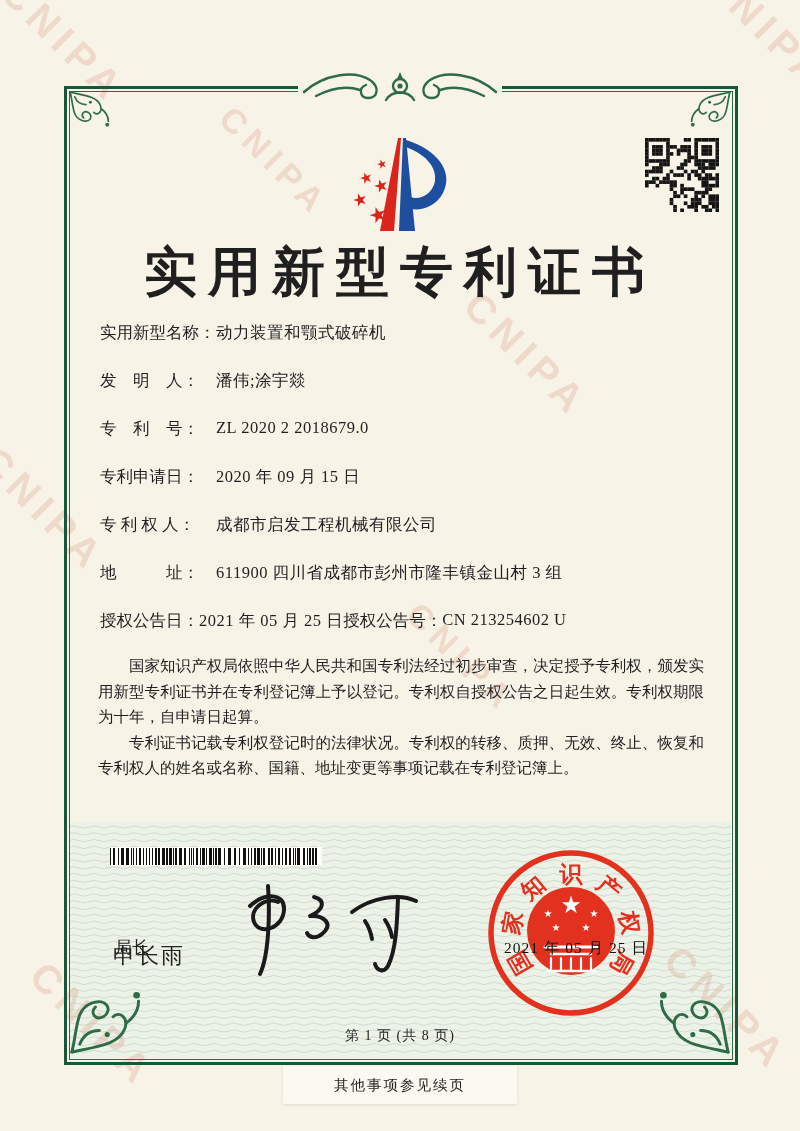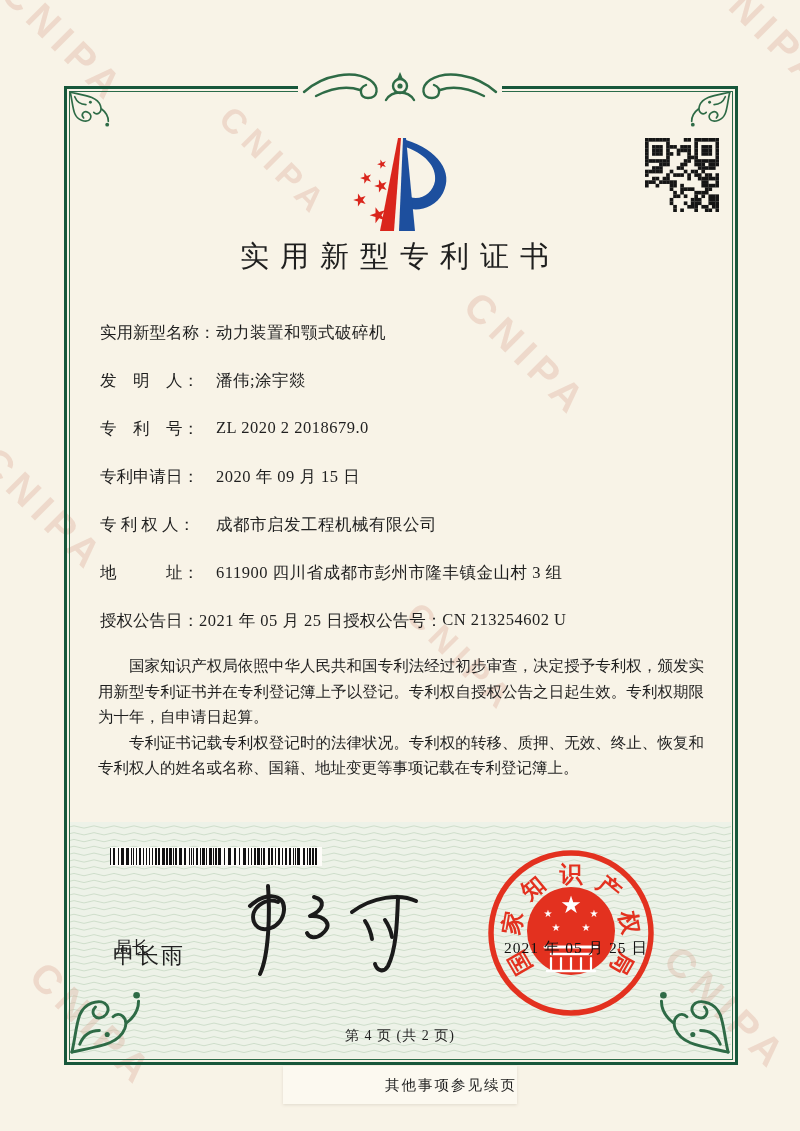--- a/index.html
+++ b/index.html
@@ -20,21 +20,21 @@
   .wm{position:absolute;font-family:"Liberation Sans","DejaVu Sans",sans-serif;
     font-weight:bold;letter-spacing:7px;color:rgba(214,160,140,0.30);
     transform:rotate(45deg);z-index:2;white-space:nowrap;}
   
   .ornament{position:absolute;z-index:4;}
   
   .certno{position:absolute;left:100px;top:134px;font-size:17px;letter-spacing:3px;z-index:5;}
   .qr{position:absolute;left:645px;top:138px;z-index:5;}
   .logo{position:absolute;left:336px;top:134px;z-index:5;}
   .cert-title{position:absolute;left:0;top:237px;width:800px;text-align:center;
-    font-size:29px;font-weight:normal;letter-spacing:11px;z-index:5;}
+    font-size:53px;font-weight:bold;letter-spacing:11px;z-index:5;}
   .fields{position:absolute;left:100px;top:322px;width:610px;z-index:5;}
   .frow{display:flex;align-items:flex-start;height:48px;font-size:16.5px;}
   .flabel{flex:0 0 116px;}
   .fvalue{letter-spacing:0.5px;}
   .grant-label2{}
   .body-text{position:absolute;left:98px;top:653px;width:606px;font-size:15.5px;
     line-height:25.5px;text-align:justify;z-index:5;}
   .body-text p{margin:0;text-indent:2em;}
   .barcode{position:absolute;left:110px;top:847px;z-index:5;}
   .sig-title{position:absolute;left:115px;top:897px;z-index:5;
@@ -42,21 +42,21 @@
   .sig-name{position:absolute;left:113px;top:941px;z-index:5;
     font-family:"Liberation Sans","DejaVu Sans",sans-serif;font-size:22px;letter-spacing:2px;color:#222;}
   .sig-hand{position:absolute;left:218px;top:872px;z-index:5;}
   .seal{position:absolute;left:482px;top:842px;z-index:6;}
   .seal-date{position:absolute;left:504px;top:938px;width:150px;font-size:15.5px;
     letter-spacing:1px;color:#101010;z-index:7;white-space:nowrap;}
   .page-num{position:absolute;left:0;top:1027px;width:800px;text-align:center;
     font-size:14px;letter-spacing:1px;z-index:5;}
   .note-box{position:absolute;left:283px;top:1066px;width:234px;height:38px;
     background:#fcf9f0;box-shadow:0 1px 3px rgba(120,110,90,0.18);z-index:5;}
-  .note-text{display:block;width:100%;height:100%;line-height:38px;text-align:right;
+  .note-text{display:block;width:100%;height:100%;line-height:38px;text-align:center;
     font-size:14.5px;letter-spacing:2px;}
 </style>
 </head>
 <body>
 
 <div id="page">
 
   <div class="waveband">
     <svg id="waves-svg" width="662" height="236">
         <path d="M0 5.0 q5 -2.3 10 0 q5 2.3 10 0 q5 -2.3 10 0 q5 2.3 10 0 q5 -2.3 10 0 q5 2.3 10 0 q5 -2.3 10 0 q5 2.3 10 0 q5 -2.3 10 0 q5 2.3 10 0 q5 -2.3 10 0 q5 2.3 10 0 q5 -2.3 10 0 q5 2.3 10 0 q5 -2.3 10 0 q5 2.3 10 0 q5 -2.3 10 0 q5 2.3 10 0 q5 -2.3 10 0 q5 2.3 10 0 q5 -2.3 10 0 q5 2.3 10 0 q5 -2.3 10 0 q5 2.3 10 0 q5 -2.3 10 0 q5 2.3 10 0 q5 -2.3 10 0 q5 2.3 10 0 q5 -2.3 10 0 q5 2.3 10 0 q5 -2.3 10 0 q5 2.3 10 0 q5 -2.3 10 0 q5 2.3 10 0 q5 -2.3 10 0 q5 2.3 10 0 q5 -2.3 10 0 q5 2.3 10 0 q5 -2.3 10 0 q5 2.3 10 0 q5 -2.3 10 0 q5 2.3 10 0 q5 -2.3 10 0 q5 2.3 10 0 q5 -2.3 10 0 q5 2.3 10 0 q5 -2.3 10 0 q5 2.3 10 0 q5 -2.3 10 0 q5 2.3 10 0 q5 -2.3 10 0 q5 2.3 10 0 q5 -2.3 10 0 q5 2.3 10 0 q5 -2.3 10 0 q5 2.3 10 0 q5 -2.3 10 0 q5 2.3 10 0 q5 -2.3 10 0 q5 2.3 10 0 q5 -2.3 10 0 q5 2.3 10 0 q5 -2.3 10 0 q5 2.3 10 0 q5 -2.3 10 0 q5 2.3 10 0 q5 -2.3 10 0 q5 2.3 10 0M0 11.8 q5 -2.3 10 0 q5 2.3 10 0 q5 -2.3 10 0 q5 2.3 10 0 q5 -2.3 10 0 q5 2.3 10 0 q5 -2.3 10 0 q5 2.3 10 0 q5 -2.3 10 0 q5 2.3 10 0 q5 -2.3 10 0 q5 2.3 10 0 q5 -2.3 10 0 q5 2.3 10 0 q5 -2.3 10 0 q5 2.3 10 0 q5 -2.3 10 0 q5 2.3 10 0 q5 -2.3 10 0 q5 2.3 10 0 q5 -2.3 10 0 q5 2.3 10 0 q5 -2.3 10 0 q5 2.3 10 0 q5 -2.3 10 0 q5 2.3 10 0 q5 -2.3 10 0 q5 2.3 10 0 q5 -2.3 10 0 q5 2.3 10 0 q5 -2.3 10 0 q5 2.3 10 0 q5 -2.3 10 0 q5 2.3 10 0 q5 -2.3 10 0 q5 2.3 10 0 q5 -2.3 10 0 q5 2.3 10 0 q5 -2.3 10 0 q5 2.3 10 0 q5 -2.3 10 0 q5 2.3 10 0 q5 -2.3 10 0 q5 2.3 10 0 q5 -2.3 10 0 q5 2.3 10 0 q5 -2.3 10 0 q5 2.3 10 0 q5 -2.3 10 0 q5 2.3 10 0 q5 -2.3 10 0 q5 2.3 10 0 q5 -2.3 10 0 q5 2.3 10 0 q5 -2.3 10 0 q5 2.3 10 0 q5 -2.3 10 0 q5 2.3 10 0 q5 -2.3 10 0 q5 2.3 10 0 q5 -2.3 10 0 q5 2.3 10 0 q5 -2.3 10 0 q5 2.3 10 0 q5 -2.3 10 0 q5 2.3 10 0 q5 -2.3 10 0 q5 2.3 10 0M0 18.6 q5 -2.3 10 0 q5 2.3 10 0 q5 -2.3 10 0 q5 2.3 10 0 q5 -2.3 10 0 q5 2.3 10 0 q5 -2.3 10 0 q5 2.3 10 0 q5 -2.3 10 0 q5 2.3 10 0 q5 -2.3 10 0 q5 2.3 10 0 q5 -2.3 10 0 q5 2.3 10 0 q5 -2.3 10 0 q5 2.3 10 0 q5 -2.3 10 0 q5 2.3 10 0 q5 -2.3 10 0 q5 2.3 10 0 q5 -2.3 10 0 q5 2.3 10 0 q5 -2.3 10 0 q5 2.3 10 0 q5 -2.3 10 0 q5 2.3 10 0 q5 -2.3 10 0 q5 2.3 10 0 q5 -2.3 10 0 q5 2.3 10 0 q5 -2.3 10 0 q5 2.3 10 0 q5 -2.3 10 0 q5 2.3 10 0 q5 -2.3 10 0 q5 2.3 10 0 q5 -2.3 10 0 q5 2.3 10 0 q5 -2.3 10 0 q5 2.3 10 0 q5 -2.3 10 0 q5 2.3 10 0 q5 -2.3 10 0 q5 2.3 10 0 q5 -2.3 10 0 q5 2.3 10 0 q5 -2.3 10 0 q5 2.3 10 0 q5 -2.3 10 0 q5 2.3 10 0 q5 -2.3 10 0 q5 2.3 10 0 q5 -2.3 10 0 q5 2.3 10 0 q5 -2.3 10 0 q5 2.3 10 0 q5 -2.3 10 0 q5 2.3 10 0 q5 -2.3 10 0 q5 2.3 10 0 q5 -2.3 10 0 q5 2.3 10 0 q5 -2.3 10 0 q5 2.3 10 0 q5 -2.3 10 0 q5 2.3 10 0 q5 -2.3 10 0 q5 2.3 10 0M0 25.4 q5 -2.3 10 0 q5 2.3 10 0 q5 -2.3 10 0 q5 2.3 10 0 q5 -2.3 10 0 q5 2.3 10 0 q5 -2.3 10 0 q5 2.3 10 0 q5 -2.3 10 0 q5 2.3 10 0 q5 -2.3 10 0 q5 2.3 10 0 q5 -2.3 10 0 q5 2.3 10 0 q5 -2.3 10 0 q5 2.3 10 0 q5 -2.3 10 0 q5 2.3 10 0 q5 -2.3 10 0 q5 2.3 10 0 q5 -2.3 10 0 q5 2.3 10 0 q5 -2.3 10 0 q5 2.3 10 0 q5 -2.3 10 0 q5 2.3 10 0 q5 -2.3 10 0 q5 2.3 10 0 q5 -2.3 10 0 q5 2.3 10 0 q5 -2.3 10 0 q5 2.3 10 0 q5 -2.3 10 0 q5 2.3 10 0 q5 -2.3 10 0 q5 2.3 10 0 q5 -2.3 10 0 q5 2.3 10 0 q5 -2.3 10 0 q5 2.3 10 0 q5 -2.3 10 0 q5 2.3 10 0 q5 -2.3 10 0 q5 2.3 10 0 q5 -2.3 10 0 q5 2.3 10 0 q5 -2.3 10 0 q5 2.3 10 0 q5 -2.3 10 0 q5 2.3 10 0 q5 -2.3 10 0 q5 2.3 10 0 q5 -2.3 10 0 q5 2.3 10 0 q5 -2.3 10 0 q5 2.3 10 0 q5 -2.3 10 0 q5 2.3 10 0 q5 -2.3 10 0 q5 2.3 10 0 q5 -2.3 10 0 q5 2.3 10 0 q5 -2.3 10 0 q5 2.3 10 0 q5 -2.3 10 0 q5 2.3 10 0 q5 -2.3 10 0 q5 2.3 10 0M0 32.2 q5 -2.3 10 0 q5 2.3 10 0 q5 -2.3 10 0 q5 2.3 10 0 q5 -2.3 10 0 q5 2.3 10 0 q5 -2.3 10 0 q5 2.3 10 0 q5 -2.3 10 0 q5 2.3 10 0 q5 -2.3 10 0 q5 2.3 10 0 q5 -2.3 10 0 q5 2.3 10 0 q5 -2.3 10 0 q5 2.3 10 0 q5 -2.3 10 0 q5 2.3 10 0 q5 -2.3 10 0 q5 2.3 10 0 q5 -2.3 10 0 q5 2.3 10 0 q5 -2.3 10 0 q5 2.3 10 0 q5 -2.3 10 0 q5 2.3 10 0 q5 -2.3 10 0 q5 2.3 10 0 q5 -2.3 10 0 q5 2.3 10 0 q5 -2.3 10 0 q5 2.3 10 0 q5 -2.3 10 0 q5 2.3 10 0 q5 -2.3 10 0 q5 2.3 10 0 q5 -2.3 10 0 q5 2.3 10 0 q5 -2.3 10 0 q5 2.3 10 0 q5 -2.3 10 0 q5 2.3 10 0 q5 -2.3 10 0 q5 2.3 10 0 q5 -2.3 10 0 q5 2.3 10 0 q5 -2.3 10 0 q5 2.3 10 0 q5 -2.3 10 0 q5 2.3 10 0 q5 -2.3 10 0 q5 2.3 10 0 q5 -2.3 10 0 q5 2.3 10 0 q5 -2.3 10 0 q5 2.3 10 0 q5 -2.3 10 0 q5 2.3 10 0 q5 -2.3 10 0 q5 2.3 10 0 q5 -2.3 10 0 q5 2.3 10 0 q5 -2.3 10 0 q5 2.3 10 0 q5 -2.3 10 0 q5 2.3 10 0 q5 -2.3 10 0 q5 2.3 10 0M0 39.0 q5 -2.3 10 0 q5 2.3 10 0 q5 -2.3 10 0 q5 2.3 10 0 q5 -2.3 10 0 q5 2.3 10 0 q5 -2.3 10 0 q5 2.3 10 0 q5 -2.3 10 0 q5 2.3 10 0 q5 -2.3 10 0 q5 2.3 10 0 q5 -2.3 10 0 q5 2.3 10 0 q5 -2.3 10 0 q5 2.3 10 0 q5 -2.3 10 0 q5 2.3 10 0 q5 -2.3 10 0 q5 2.3 10 0 q5 -2.3 10 0 q5 2.3 10 0 q5 -2.3 10 0 q5 2.3 10 0 q5 -2.3 10 0 q5 2.3 10 0 q5 -2.3 10 0 q5 2.3 10 0 q5 -2.3 10 0 q5 2.3 10 0 q5 -2.3 10 0 q5 2.3 10 0 q5 -2.3 10 0 q5 2.3 10 0 q5 -2.3 10 0 q5 2.3 10 0 q5 -2.3 10 0 q5 2.3 10 0 q5 -2.3 10 0 q5 2.3 10 0 q5 -2.3 10 0 q5 2.3 10 0 q5 -2.3 10 0 q5 2.3 10 0 q5 -2.3 10 0 q5 2.3 10 0 q5 -2.3 10 0 q5 2.3 10 0 q5 -2.3 10 0 q5 2.3 10 0 q5 -2.3 10 0 q5 2.3 10 0 q5 -2.3 10 0 q5 2.3 10 0 q5 -2.3 10 0 q5 2.3 10 0 q5 -2.3 10 0 q5 2.3 10 0 q5 -2.3 10 0 q5 2.3 10 0 q5 -2.3 10 0 q5 2.3 10 0 q5 -2.3 10 0 q5 2.3 10 0 q5 -2.3 10 0 q5 2.3 10 0 q5 -2.3 10 0 q5 2.3 10 0M0 45.8 q5 -2.3 10 0 q5 2.3 10 0 q5 -2.3 10 0 q5 2.3 10 0 q5 -2.3 10 0 q5 2.3 10 0 q5 -2.3 10 0 q5 2.3 10 0 q5 -2.3 10 0 q5 2.3 10 0 q5 -2.3 10 0 q5 2.3 10 0 q5 -2.3 10 0 q5 2.3 10 0 q5 -2.3 10 0 q5 2.3 10 0 q5 -2.3 10 0 q5 2.3 10 0 q5 -2.3 10 0 q5 2.3 10 0 q5 -2.3 10 0 q5 2.3 10 0 q5 -2.3 10 0 q5 2.3 10 0 q5 -2.3 10 0 q5 2.3 10 0 q5 -2.3 10 0 q5 2.3 10 0 q5 -2.3 10 0 q5 2.3 10 0 q5 -2.3 10 0 q5 2.3 10 0 q5 -2.3 10 0 q5 2.3 10 0 q5 -2.3 10 0 q5 2.3 10 0 q5 -2.3 10 0 q5 2.3 10 0 q5 -2.3 10 0 q5 2.3 10 0 q5 -2.3 10 0 q5 2.3 10 0 q5 -2.3 10 0 q5 2.3 10 0 q5 -2.3 10 0 q5 2.3 10 0 q5 -2.3 10 0 q5 2.3 10 0 q5 -2.3 10 0 q5 2.3 10 0 q5 -2.3 10 0 q5 2.3 10 0 q5 -2.3 10 0 q5 2.3 10 0 q5 -2.3 10 0 q5 2.3 10 0 q5 -2.3 10 0 q5 2.3 10 0 q5 -2.3 10 0 q5 2.3 10 0 q5 -2.3 10 0 q5 2.3 10 0 q5 -2.3 10 0 q5 2.3 10 0 q5 -2.3 10 0 q5 2.3 10 0 q5 -2.3 10 0 q5 2.3 10 0M0 52.6 q5 -2.3 10 0 q5 2.3 10 0 q5 -2.3 10 0 q5 2.3 10 0 q5 -2.3 10 0 q5 2.3 10 0 q5 -2.3 10 0 q5 2.3 10 0 q5 -2.3 10 0 q5 2.3 10 0 q5 -2.3 10 0 q5 2.3 10 0 q5 -2.3 10 0 q5 2.3 10 0 q5 -2.3 10 0 q5 2.3 10 0 q5 -2.3 10 0 q5 2.3 10 0 q5 -2.3 10 0 q5 2.3 10 0 q5 -2.3 10 0 q5 2.3 10 0 q5 -2.3 10 0 q5 2.3 10 0 q5 -2.3 10 0 q5 2.3 10 0 q5 -2.3 10 0 q5 2.3 10 0 q5 -2.3 10 0 q5 2.3 10 0 q5 -2.3 10 0 q5 2.3 10 0 q5 -2.3 10 0 q5 2.3 10 0 q5 -2.3 10 0 q5 2.3 10 0 q5 -2.3 10 0 q5 2.3 10 0 q5 -2.3 10 0 q5 2.3 10 0 q5 -2.3 10 0 q5 2.3 10 0 q5 -2.3 10 0 q5 2.3 10 0 q5 -2.3 10 0 q5 2.3 10 0 q5 -2.3 10 0 q5 2.3 10 0 q5 -2.3 10 0 q5 2.3 10 0 q5 -2.3 10 0 q5 2.3 10 0 q5 -2.3 10 0 q5 2.3 10 0 q5 -2.3 10 0 q5 2.3 10 0 q5 -2.3 10 0 q5 2.3 10 0 q5 -2.3 10 0 q5 2.3 10 0 q5 -2.3 10 0 q5 2.3 10 0 q5 -2.3 10 0 q5 2.3 10 0 q5 -2.3 10 0 q5 2.3 10 0 q5 -2.3 10 0 q5 2.3 10 0M0 59.4 q5 -2.3 10 0 q5 2.3 10 0 q5 -2.3 10 0 q5 2.3 10 0 q5 -2.3 10 0 q5 2.3 10 0 q5 -2.3 10 0 q5 2.3 10 0 q5 -2.3 10 0 q5 2.3 10 0 q5 -2.3 10 0 q5 2.3 10 0 q5 -2.3 10 0 q5 2.3 10 0 q5 -2.3 10 0 q5 2.3 10 0 q5 -2.3 10 0 q5 2.3 10 0 q5 -2.3 10 0 q5 2.3 10 0 q5 -2.3 10 0 q5 2.3 10 0 q5 -2.3 10 0 q5 2.3 10 0 q5 -2.3 10 0 q5 2.3 10 0 q5 -2.3 10 0 q5 2.3 10 0 q5 -2.3 10 0 q5 2.3 10 0 q5 -2.3 10 0 q5 2.3 10 0 q5 -2.3 10 0 q5 2.3 10 0 q5 -2.3 10 0 q5 2.3 10 0 q5 -2.3 10 0 q5 2.3 10 0 q5 -2.3 10 0 q5 2.3 10 0 q5 -2.3 10 0 q5 2.3 10 0 q5 -2.3 10 0 q5 2.3 10 0 q5 -2.3 10 0 q5 2.3 10 0 q5 -2.3 10 0 q5 2.3 10 0 q5 -2.3 10 0 q5 2.3 10 0 q5 -2.3 10 0 q5 2.3 10 0 q5 -2.3 10 0 q5 2.3 10 0 q5 -2.3 10 0 q5 2.3 10 0 q5 -2.3 10 0 q5 2.3 10 0 q5 -2.3 10 0 q5 2.3 10 0 q5 -2.3 10 0 q5 2.3 10 0 q5 -2.3 10 0 q5 2.3 10 0 q5 -2.3 10 0 q5 2.3 10 0 q5 -2.3 10 0 q5 2.3 10 0M0 66.2 q5 -2.3 10 0 q5 2.3 10 0 q5 -2.3 10 0 q5 2.3 10 0 q5 -2.3 10 0 q5 2.3 10 0 q5 -2.3 10 0 q5 2.3 10 0 q5 -2.3 10 0 q5 2.3 10 0 q5 -2.3 10 0 q5 2.3 10 0 q5 -2.3 10 0 q5 2.3 10 0 q5 -2.3 10 0 q5 2.3 10 0 q5 -2.3 10 0 q5 2.3 10 0 q5 -2.3 10 0 q5 2.3 10 0 q5 -2.3 10 0 q5 2.3 10 0 q5 -2.3 10 0 q5 2.3 10 0 q5 -2.3 10 0 q5 2.3 10 0 q5 -2.3 10 0 q5 2.3 10 0 q5 -2.3 10 0 q5 2.3 10 0 q5 -2.3 10 0 q5 2.3 10 0 q5 -2.3 10 0 q5 2.3 10 0 q5 -2.3 10 0 q5 2.3 10 0 q5 -2.3 10 0 q5 2.3 10 0 q5 -2.3 10 0 q5 2.3 10 0 q5 -2.3 10 0 q5 2.3 10 0 q5 -2.3 10 0 q5 2.3 10 0 q5 -2.3 10 0 q5 2.3 10 0 q5 -2.3 10 0 q5 2.3 10 0 q5 -2.3 10 0 q5 2.3 10 0 q5 -2.3 10 0 q5 2.3 10 0 q5 -2.3 10 0 q5 2.3 10 0 q5 -2.3 10 0 q5 2.3 10 0 q5 -2.3 10 0 q5 2.3 10 0 q5 -2.3 10 0 q5 2.3 10 0 q5 -2.3 10 0 q5 2.3 10 0 q5 -2.3 10 0 q5 2.3 10 0 q5 -2.3 10 0 q5 2.3 10 0 q5 -2.3 10 0 q5 2.3 10 0M0 73.0 q5 -2.3 10 0 q5 2.3 10 0 q5 -2.3 10 0 q5 2.3 10 0 q5 -2.3 10 0 q5 2.3 10 0 q5 -2.3 10 0 q5 2.3 10 0 q5 -2.3 10 0 q5 2.3 10 0 q5 -2.3 10 0 q5 2.3 10 0 q5 -2.3 10 0 q5 2.3 10 0 q5 -2.3 10 0 q5 2.3 10 0 q5 -2.3 10 0 q5 2.3 10 0 q5 -2.3 10 0 q5 2.3 10 0 q5 -2.3 10 0 q5 2.3 10 0 q5 -2.3 10 0 q5 2.3 10 0 q5 -2.3 10 0 q5 2.3 10 0 q5 -2.3 10 0 q5 2.3 10 0 q5 -2.3 10 0 q5 2.3 10 0 q5 -2.3 10 0 q5 2.3 10 0 q5 -2.3 10 0 q5 2.3 10 0 q5 -2.3 10 0 q5 2.3 10 0 q5 -2.3 10 0 q5 2.3 10 0 q5 -2.3 10 0 q5 2.3 10 0 q5 -2.3 10 0 q5 2.3 10 0 q5 -2.3 10 0 q5 2.3 10 0 q5 -2.3 10 0 q5 2.3 10 0 q5 -2.3 10 0 q5 2.3 10 0 q5 -2.3 10 0 q5 2.3 10 0 q5 -2.3 10 0 q5 2.3 10 0 q5 -2.3 10 0 q5 2.3 10 0 q5 -2.3 10 0 q5 2.3 10 0 q5 -2.3 10 0 q5 2.3 10 0 q5 -2.3 10 0 q5 2.3 10 0 q5 -2.3 10 0 q5 2.3 10 0 q5 -2.3 10 0 q5 2.3 10 0 q5 -2.3 10 0 q5 2.3 10 0 q5 -2.3 10 0 q5 2.3 10 0M0 79.8 q5 -2.3 10 0 q5 2.3 10 0 q5 -2.3 10 0 q5 2.3 10 0 q5 -2.3 10 0 q5 2.3 10 0 q5 -2.3 10 0 q5 2.3 10 0 q5 -2.3 10 0 q5 2.3 10 0 q5 -2.3 10 0 q5 2.3 10 0 q5 -2.3 10 0 q5 2.3 10 0 q5 -2.3 10 0 q5 2.3 10 0 q5 -2.3 10 0 q5 2.3 10 0 q5 -2.3 10 0 q5 2.3 10 0 q5 -2.3 10 0 q5 2.3 10 0 q5 -2.3 10 0 q5 2.3 10 0 q5 -2.3 10 0 q5 2.3 10 0 q5 -2.3 10 0 q5 2.3 10 0 q5 -2.3 10 0 q5 2.3 10 0 q5 -2.3 10 0 q5 2.3 10 0 q5 -2.3 10 0 q5 2.3 10 0 q5 -2.3 10 0 q5 2.3 10 0 q5 -2.3 10 0 q5 2.3 10 0 q5 -2.3 10 0 q5 2.3 10 0 q5 -2.3 10 0 q5 2.3 10 0 q5 -2.3 10 0 q5 2.3 10 0 q5 -2.3 10 0 q5 2.3 10 0 q5 -2.3 10 0 q5 2.3 10 0 q5 -2.3 10 0 q5 2.3 10 0 q5 -2.3 10 0 q5 2.3 10 0 q5 -2.3 10 0 q5 2.3 10 0 q5 -2.3 10 0 q5 2.3 10 0 q5 -2.3 10 0 q5 2.3 10 0 q5 -2.3 10 0 q5 2.3 10 0 q5 -2.3 10 0 q5 2.3 10 0 q5 -2.3 10 0 q5 2.3 10 0 q5 -2.3 10 0 q5 2.3 10 0 q5 -2.3 10 0 q5 2.3 10 0M0 86.6 q5 -2.3 10 0 q5 2.3 10 0 q5 -2.3 10 0 q5 2.3 10 0 q5 -2.3 10 0 q5 2.3 10 0 q5 -2.3 10 0 q5 2.3 10 0 q5 -2.3 10 0 q5 2.3 10 0 q5 -2.3 10 0 q5 2.3 10 0 q5 -2.3 10 0 q5 2.3 10 0 q5 -2.3 10 0 q5 2.3 10 0 q5 -2.3 10 0 q5 2.3 10 0 q5 -2.3 10 0 q5 2.3 10 0 q5 -2.3 10 0 q5 2.3 10 0 q5 -2.3 10 0 q5 2.3 10 0 q5 -2.3 10 0 q5 2.3 10 0 q5 -2.3 10 0 q5 2.3 10 0 q5 -2.3 10 0 q5 2.3 10 0 q5 -2.3 10 0 q5 2.3 10 0 q5 -2.3 10 0 q5 2.3 10 0 q5 -2.3 10 0 q5 2.3 10 0 q5 -2.3 10 0 q5 2.3 10 0 q5 -2.3 10 0 q5 2.3 10 0 q5 -2.3 10 0 q5 2.3 10 0 q5 -2.3 10 0 q5 2.3 10 0 q5 -2.3 10 0 q5 2.3 10 0 q5 -2.3 10 0 q5 2.3 10 0 q5 -2.3 10 0 q5 2.3 10 0 q5 -2.3 10 0 q5 2.3 10 0 q5 -2.3 10 0 q5 2.3 10 0 q5 -2.3 10 0 q5 2.3 10 0 q5 -2.3 10 0 q5 2.3 10 0 q5 -2.3 10 0 q5 2.3 10 0 q5 -2.3 10 0 q5 2.3 10 0 q5 -2.3 10 0 q5 2.3 10 0 q5 -2.3 10 0 q5 2.3 10 0 q5 -2.3 10 0 q5 2.3 10 0M0 93.4 q5 -2.3 10 0 q5 2.3 10 0 q5 -2.3 10 0 q5 2.3 10 0 q5 -2.3 10 0 q5 2.3 10 0 q5 -2.3 10 0 q5 2.3 10 0 q5 -2.3 10 0 q5 2.3 10 0 q5 -2.3 10 0 q5 2.3 10 0 q5 -2.3 10 0 q5 2.3 10 0 q5 -2.3 10 0 q5 2.3 10 0 q5 -2.3 10 0 q5 2.3 10 0 q5 -2.3 10 0 q5 2.3 10 0 q5 -2.3 10 0 q5 2.3 10 0 q5 -2.3 10 0 q5 2.3 10 0 q5 -2.3 10 0 q5 2.3 10 0 q5 -2.3 10 0 q5 2.3 10 0 q5 -2.3 10 0 q5 2.3 10 0 q5 -2.3 10 0 q5 2.3 10 0 q5 -2.3 10 0 q5 2.3 10 0 q5 -2.3 10 0 q5 2.3 10 0 q5 -2.3 10 0 q5 2.3 10 0 q5 -2.3 10 0 q5 2.3 10 0 q5 -2.3 10 0 q5 2.3 10 0 q5 -2.3 10 0 q5 2.3 10 0 q5 -2.3 10 0 q5 2.3 10 0 q5 -2.3 10 0 q5 2.3 10 0 q5 -2.3 10 0 q5 2.3 10 0 q5 -2.3 10 0 q5 2.3 10 0 q5 -2.3 10 0 q5 2.3 10 0 q5 -2.3 10 0 q5 2.3 10 0 q5 -2.3 10 0 q5 2.3 10 0 q5 -2.3 10 0 q5 2.3 10 0 q5 -2.3 10 0 q5 2.3 10 0 q5 -2.3 10 0 q5 2.3 10 0 q5 -2.3 10 0 q5 2.3 10 0 q5 -2.3 10 0 q5 2.3 10 0M0 100.2 q5 -2.3 10 0 q5 2.3 10 0 q5 -2.3 10 0 q5 2.3 10 0 q5 -2.3 10 0 q5 2.3 10 0 q5 -2.3 10 0 q5 2.3 10 0 q5 -2.3 10 0 q5 2.3 10 0 q5 -2.3 10 0 q5 2.3 10 0 q5 -2.3 10 0 q5 2.3 10 0 q5 -2.3 10 0 q5 2.3 10 0 q5 -2.3 10 0 q5 2.3 10 0 q5 -2.3 10 0 q5 2.3 10 0 q5 -2.3 10 0 q5 2.3 10 0 q5 -2.3 10 0 q5 2.3 10 0 q5 -2.3 10 0 q5 2.3 10 0 q5 -2.3 10 0 q5 2.3 10 0 q5 -2.3 10 0 q5 2.3 10 0 q5 -2.3 10 0 q5 2.3 10 0 q5 -2.3 10 0 q5 2.3 10 0 q5 -2.3 10 0 q5 2.3 10 0 q5 -2.3 10 0 q5 2.3 10 0 q5 -2.3 10 0 q5 2.3 10 0 q5 -2.3 10 0 q5 2.3 10 0 q5 -2.3 10 0 q5 2.3 10 0 q5 -2.3 10 0 q5 2.3 10 0 q5 -2.3 10 0 q5 2.3 10 0 q5 -2.3 10 0 q5 2.3 10 0 q5 -2.3 10 0 q5 2.3 10 0 q5 -2.3 10 0 q5 2.3 10 0 q5 -2.3 10 0 q5 2.3 10 0 q5 -2.3 10 0 q5 2.3 10 0 q5 -2.3 10 0 q5 2.3 10 0 q5 -2.3 10 0 q5 2.3 10 0 q5 -2.3 10 0 q5 2.3 10 0 q5 -2.3 10 0 q5 2.3 10 0 q5 -2.3 10 0 q5 2.3 10 0M0 107.0 q5 -2.3 10 0 q5 2.3 10 0 q5 -2.3 10 0 q5 2.3 10 0 q5 -2.3 10 0 q5 2.3 10 0 q5 -2.3 10 0 q5 2.3 10 0 q5 -2.3 10 0 q5 2.3 10 0 q5 -2.3 10 0 q5 2.3 10 0 q5 -2.3 10 0 q5 2.3 10 0 q5 -2.3 10 0 q5 2.3 10 0 q5 -2.3 10 0 q5 2.3 10 0 q5 -2.3 10 0 q5 2.3 10 0 q5 -2.3 10 0 q5 2.3 10 0 q5 -2.3 10 0 q5 2.3 10 0 q5 -2.3 10 0 q5 2.3 10 0 q5 -2.3 10 0 q5 2.3 10 0 q5 -2.3 10 0 q5 2.3 10 0 q5 -2.3 10 0 q5 2.3 10 0 q5 -2.3 10 0 q5 2.3 10 0 q5 -2.3 10 0 q5 2.3 10 0 q5 -2.3 10 0 q5 2.3 10 0 q5 -2.3 10 0 q5 2.3 10 0 q5 -2.3 10 0 q5 2.3 10 0 q5 -2.3 10 0 q5 2.3 10 0 q5 -2.3 10 0 q5 2.3 10 0 q5 -2.3 10 0 q5 2.3 10 0 q5 -2.3 10 0 q5 2.3 10 0 q5 -2.3 10 0 q5 2.3 10 0 q5 -2.3 10 0 q5 2.3 10 0 q5 -2.3 10 0 q5 2.3 10 0 q5 -2.3 10 0 q5 2.3 10 0 q5 -2.3 10 0 q5 2.3 10 0 q5 -2.3 10 0 q5 2.3 10 0 q5 -2.3 10 0 q5 2.3 10 0 q5 -2.3 10 0 q5 2.3 10 0 q5 -2.3 10 0 q5 2.3 10 0M0 113.8 q5 -2.3 10 0 q5 2.3 10 0 q5 -2.3 10 0 q5 2.3 10 0 q5 -2.3 10 0 q5 2.3 10 0 q5 -2.3 10 0 q5 2.3 10 0 q5 -2.3 10 0 q5 2.3 10 0 q5 -2.3 10 0 q5 2.3 10 0 q5 -2.3 10 0 q5 2.3 10 0 q5 -2.3 10 0 q5 2.3 10 0 q5 -2.3 10 0 q5 2.3 10 0 q5 -2.3 10 0 q5 2.3 10 0 q5 -2.3 10 0 q5 2.3 10 0 q5 -2.3 10 0 q5 2.3 10 0 q5 -2.3 10 0 q5 2.3 10 0 q5 -2.3 10 0 q5 2.3 10 0 q5 -2.3 10 0 q5 2.3 10 0 q5 -2.3 10 0 q5 2.3 10 0 q5 -2.3 10 0 q5 2.3 10 0 q5 -2.3 10 0 q5 2.3 10 0 q5 -2.3 10 0 q5 2.3 10 0 q5 -2.3 10 0 q5 2.3 10 0 q5 -2.3 10 0 q5 2.3 10 0 q5 -2.3 10 0 q5 2.3 10 0 q5 -2.3 10 0 q5 2.3 10 0 q5 -2.3 10 0 q5 2.3 10 0 q5 -2.3 10 0 q5 2.3 10 0 q5 -2.3 10 0 q5 2.3 10 0 q5 -2.3 10 0 q5 2.3 10 0 q5 -2.3 10 0 q5 2.3 10 0 q5 -2.3 10 0 q5 2.3 10 0 q5 -2.3 10 0 q5 2.3 10 0 q5 -2.3 10 0 q5 2.3 10 0 q5 -2.3 10 0 q5 2.3 10 0 q5 -2.3 10 0 q5 2.3 10 0 q5 -2.3 10 0 q5 2.3 10 0M0 120.6 q5 -2.3 10 0 q5 2.3 10 0 q5 -2.3 10 0 q5 2.3 10 0 q5 -2.3 10 0 q5 2.3 10 0 q5 -2.3 10 0 q5 2.3 10 0 q5 -2.3 10 0 q5 2.3 10 0 q5 -2.3 10 0 q5 2.3 10 0 q5 -2.3 10 0 q5 2.3 10 0 q5 -2.3 10 0 q5 2.3 10 0 q5 -2.3 10 0 q5 2.3 10 0 q5 -2.3 10 0 q5 2.3 10 0 q5 -2.3 10 0 q5 2.3 10 0 q5 -2.3 10 0 q5 2.3 10 0 q5 -2.3 10 0 q5 2.3 10 0 q5 -2.3 10 0 q5 2.3 10 0 q5 -2.3 10 0 q5 2.3 10 0 q5 -2.3 10 0 q5 2.3 10 0 q5 -2.3 10 0 q5 2.3 10 0 q5 -2.3 10 0 q5 2.3 10 0 q5 -2.3 10 0 q5 2.3 10 0 q5 -2.3 10 0 q5 2.3 10 0 q5 -2.3 10 0 q5 2.3 10 0 q5 -2.3 10 0 q5 2.3 10 0 q5 -2.3 10 0 q5 2.3 10 0 q5 -2.3 10 0 q5 2.3 10 0 q5 -2.3 10 0 q5 2.3 10 0 q5 -2.3 10 0 q5 2.3 10 0 q5 -2.3 10 0 q5 2.3 10 0 q5 -2.3 10 0 q5 2.3 10 0 q5 -2.3 10 0 q5 2.3 10 0 q5 -2.3 10 0 q5 2.3 10 0 q5 -2.3 10 0 q5 2.3 10 0 q5 -2.3 10 0 q5 2.3 10 0 q5 -2.3 10 0 q5 2.3 10 0 q5 -2.3 10 0 q5 2.3 10 0M0 127.4 q5 -2.3 10 0 q5 2.3 10 0 q5 -2.3 10 0 q5 2.3 10 0 q5 -2.3 10 0 q5 2.3 10 0 q5 -2.3 10 0 q5 2.3 10 0 q5 -2.3 10 0 q5 2.3 10 0 q5 -2.3 10 0 q5 2.3 10 0 q5 -2.3 10 0 q5 2.3 10 0 q5 -2.3 10 0 q5 2.3 10 0 q5 -2.3 10 0 q5 2.3 10 0 q5 -2.3 10 0 q5 2.3 10 0 q5 -2.3 10 0 q5 2.3 10 0 q5 -2.3 10 0 q5 2.3 10 0 q5 -2.3 10 0 q5 2.3 10 0 q5 -2.3 10 0 q5 2.3 10 0 q5 -2.3 10 0 q5 2.3 10 0 q5 -2.3 10 0 q5 2.3 10 0 q5 -2.3 10 0 q5 2.3 10 0 q5 -2.3 10 0 q5 2.3 10 0 q5 -2.3 10 0 q5 2.3 10 0 q5 -2.3 10 0 q5 2.3 10 0 q5 -2.3 10 0 q5 2.3 10 0 q5 -2.3 10 0 q5 2.3 10 0 q5 -2.3 10 0 q5 2.3 10 0 q5 -2.3 10 0 q5 2.3 10 0 q5 -2.3 10 0 q5 2.3 10 0 q5 -2.3 10 0 q5 2.3 10 0 q5 -2.3 10 0 q5 2.3 10 0 q5 -2.3 10 0 q5 2.3 10 0 q5 -2.3 10 0 q5 2.3 10 0 q5 -2.3 10 0 q5 2.3 10 0 q5 -2.3 10 0 q5 2.3 10 0 q5 -2.3 10 0 q5 2.3 10 0 q5 -2.3 10 0 q5 2.3 10 0 q5 -2.3 10 0 q5 2.3 10 0M0 134.2 q5 -2.3 10 0 q5 2.3 10 0 q5 -2.3 10 0 q5 2.3 10 0 q5 -2.3 10 0 q5 2.3 10 0 q5 -2.3 10 0 q5 2.3 10 0 q5 -2.3 10 0 q5 2.3 10 0 q5 -2.3 10 0 q5 2.3 10 0 q5 -2.3 10 0 q5 2.3 10 0 q5 -2.3 10 0 q5 2.3 10 0 q5 -2.3 10 0 q5 2.3 10 0 q5 -2.3 10 0 q5 2.3 10 0 q5 -2.3 10 0 q5 2.3 10 0 q5 -2.3 10 0 q5 2.3 10 0 q5 -2.3 10 0 q5 2.3 10 0 q5 -2.3 10 0 q5 2.3 10 0 q5 -2.3 10 0 q5 2.3 10 0 q5 -2.3 10 0 q5 2.3 10 0 q5 -2.3 10 0 q5 2.3 10 0 q5 -2.3 10 0 q5 2.3 10 0 q5 -2.3 10 0 q5 2.3 10 0 q5 -2.3 10 0 q5 2.3 10 0 q5 -2.3 10 0 q5 2.3 10 0 q5 -2.3 10 0 q5 2.3 10 0 q5 -2.3 10 0 q5 2.3 10 0 q5 -2.3 10 0 q5 2.3 10 0 q5 -2.3 10 0 q5 2.3 10 0 q5 -2.3 10 0 q5 2.3 10 0 q5 -2.3 10 0 q5 2.3 10 0 q5 -2.3 10 0 q5 2.3 10 0 q5 -2.3 10 0 q5 2.3 10 0 q5 -2.3 10 0 q5 2.3 10 0 q5 -2.3 10 0 q5 2.3 10 0 q5 -2.3 10 0 q5 2.3 10 0 q5 -2.3 10 0 q5 2.3 10 0 q5 -2.3 10 0 q5 2.3 10 0M0 141.0 q5 -2.3 10 0 q5 2.3 10 0 q5 -2.3 10 0 q5 2.3 10 0 q5 -2.3 10 0 q5 2.3 10 0 q5 -2.3 10 0 q5 2.3 10 0 q5 -2.3 10 0 q5 2.3 10 0 q5 -2.3 10 0 q5 2.3 10 0 q5 -2.3 10 0 q5 2.3 10 0 q5 -2.3 10 0 q5 2.3 10 0 q5 -2.3 10 0 q5 2.3 10 0 q5 -2.3 10 0 q5 2.3 10 0 q5 -2.3 10 0 q5 2.3 10 0 q5 -2.3 10 0 q5 2.3 10 0 q5 -2.3 10 0 q5 2.3 10 0 q5 -2.3 10 0 q5 2.3 10 0 q5 -2.3 10 0 q5 2.3 10 0 q5 -2.3 10 0 q5 2.3 10 0 q5 -2.3 10 0 q5 2.3 10 0 q5 -2.3 10 0 q5 2.3 10 0 q5 -2.3 10 0 q5 2.3 10 0 q5 -2.3 10 0 q5 2.3 10 0 q5 -2.3 10 0 q5 2.3 10 0 q5 -2.3 10 0 q5 2.3 10 0 q5 -2.3 10 0 q5 2.3 10 0 q5 -2.3 10 0 q5 2.3 10 0 q5 -2.3 10 0 q5 2.3 10 0 q5 -2.3 10 0 q5 2.3 10 0 q5 -2.3 10 0 q5 2.3 10 0 q5 -2.3 10 0 q5 2.3 10 0 q5 -2.3 10 0 q5 2.3 10 0 q5 -2.3 10 0 q5 2.3 10 0 q5 -2.3 10 0 q5 2.3 10 0 q5 -2.3 10 0 q5 2.3 10 0 q5 -2.3 10 0 q5 2.3 10 0 q5 -2.3 10 0 q5 2.3 10 0M0 147.8 q5 -2.3 10 0 q5 2.3 10 0 q5 -2.3 10 0 q5 2.3 10 0 q5 -2.3 10 0 q5 2.3 10 0 q5 -2.3 10 0 q5 2.3 10 0 q5 -2.3 10 0 q5 2.3 10 0 q5 -2.3 10 0 q5 2.3 10 0 q5 -2.3 10 0 q5 2.3 10 0 q5 -2.3 10 0 q5 2.3 10 0 q5 -2.3 10 0 q5 2.3 10 0 q5 -2.3 10 0 q5 2.3 10 0 q5 -2.3 10 0 q5 2.3 10 0 q5 -2.3 10 0 q5 2.3 10 0 q5 -2.3 10 0 q5 2.3 10 0 q5 -2.3 10 0 q5 2.3 10 0 q5 -2.3 10 0 q5 2.3 10 0 q5 -2.3 10 0 q5 2.3 10 0 q5 -2.3 10 0 q5 2.3 10 0 q5 -2.3 10 0 q5 2.3 10 0 q5 -2.3 10 0 q5 2.3 10 0 q5 -2.3 10 0 q5 2.3 10 0 q5 -2.3 10 0 q5 2.3 10 0 q5 -2.3 10 0 q5 2.3 10 0 q5 -2.3 10 0 q5 2.3 10 0 q5 -2.3 10 0 q5 2.3 10 0 q5 -2.3 10 0 q5 2.3 10 0 q5 -2.3 10 0 q5 2.3 10 0 q5 -2.3 10 0 q5 2.3 10 0 q5 -2.3 10 0 q5 2.3 10 0 q5 -2.3 10 0 q5 2.3 10 0 q5 -2.3 10 0 q5 2.3 10 0 q5 -2.3 10 0 q5 2.3 10 0 q5 -2.3 10 0 q5 2.3 10 0 q5 -2.3 10 0 q5 2.3 10 0 q5 -2.3 10 0 q5 2.3 10 0M0 154.6 q5 -2.3 10 0 q5 2.3 10 0 q5 -2.3 10 0 q5 2.3 10 0 q5 -2.3 10 0 q5 2.3 10 0 q5 -2.3 10 0 q5 2.3 10 0 q5 -2.3 10 0 q5 2.3 10 0 q5 -2.3 10 0 q5 2.3 10 0 q5 -2.3 10 0 q5 2.3 10 0 q5 -2.3 10 0 q5 2.3 10 0 q5 -2.3 10 0 q5 2.3 10 0 q5 -2.3 10 0 q5 2.3 10 0 q5 -2.3 10 0 q5 2.3 10 0 q5 -2.3 10 0 q5 2.3 10 0 q5 -2.3 10 0 q5 2.3 10 0 q5 -2.3 10 0 q5 2.3 10 0 q5 -2.3 10 0 q5 2.3 10 0 q5 -2.3 10 0 q5 2.3 10 0 q5 -2.3 10 0 q5 2.3 10 0 q5 -2.3 10 0 q5 2.3 10 0 q5 -2.3 10 0 q5 2.3 10 0 q5 -2.3 10 0 q5 2.3 10 0 q5 -2.3 10 0 q5 2.3 10 0 q5 -2.3 10 0 q5 2.3 10 0 q5 -2.3 10 0 q5 2.3 10 0 q5 -2.3 10 0 q5 2.3 10 0 q5 -2.3 10 0 q5 2.3 10 0 q5 -2.3 10 0 q5 2.3 10 0 q5 -2.3 10 0 q5 2.3 10 0 q5 -2.3 10 0 q5 2.3 10 0 q5 -2.3 10 0 q5 2.3 10 0 q5 -2.3 10 0 q5 2.3 10 0 q5 -2.3 10 0 q5 2.3 10 0 q5 -2.3 10 0 q5 2.3 10 0 q5 -2.3 10 0 q5 2.3 10 0 q5 -2.3 10 0 q5 2.3 10 0M0 161.4 q5 -2.3 10 0 q5 2.3 10 0 q5 -2.3 10 0 q5 2.3 10 0 q5 -2.3 10 0 q5 2.3 10 0 q5 -2.3 10 0 q5 2.3 10 0 q5 -2.3 10 0 q5 2.3 10 0 q5 -2.3 10 0 q5 2.3 10 0 q5 -2.3 10 0 q5 2.3 10 0 q5 -2.3 10 0 q5 2.3 10 0 q5 -2.3 10 0 q5 2.3 10 0 q5 -2.3 10 0 q5 2.3 10 0 q5 -2.3 10 0 q5 2.3 10 0 q5 -2.3 10 0 q5 2.3 10 0 q5 -2.3 10 0 q5 2.3 10 0 q5 -2.3 10 0 q5 2.3 10 0 q5 -2.3 10 0 q5 2.3 10 0 q5 -2.3 10 0 q5 2.3 10 0 q5 -2.3 10 0 q5 2.3 10 0 q5 -2.3 10 0 q5 2.3 10 0 q5 -2.3 10 0 q5 2.3 10 0 q5 -2.3 10 0 q5 2.3 10 0 q5 -2.3 10 0 q5 2.3 10 0 q5 -2.3 10 0 q5 2.3 10 0 q5 -2.3 10 0 q5 2.3 10 0 q5 -2.3 10 0 q5 2.3 10 0 q5 -2.3 10 0 q5 2.3 10 0 q5 -2.3 10 0 q5 2.3 10 0 q5 -2.3 10 0 q5 2.3 10 0 q5 -2.3 10 0 q5 2.3 10 0 q5 -2.3 10 0 q5 2.3 10 0 q5 -2.3 10 0 q5 2.3 10 0 q5 -2.3 10 0 q5 2.3 10 0 q5 -2.3 10 0 q5 2.3 10 0 q5 -2.3 10 0 q5 2.3 10 0 q5 -2.3 10 0 q5 2.3 10 0M0 168.2 q5 -2.3 10 0 q5 2.3 10 0 q5 -2.3 10 0 q5 2.3 10 0 q5 -2.3 10 0 q5 2.3 10 0 q5 -2.3 10 0 q5 2.3 10 0 q5 -2.3 10 0 q5 2.3 10 0 q5 -2.3 10 0 q5 2.3 10 0 q5 -2.3 10 0 q5 2.3 10 0 q5 -2.3 10 0 q5 2.3 10 0 q5 -2.3 10 0 q5 2.3 10 0 q5 -2.3 10 0 q5 2.3 10 0 q5 -2.3 10 0 q5 2.3 10 0 q5 -2.3 10 0 q5 2.3 10 0 q5 -2.3 10 0 q5 2.3 10 0 q5 -2.3 10 0 q5 2.3 10 0 q5 -2.3 10 0 q5 2.3 10 0 q5 -2.3 10 0 q5 2.3 10 0 q5 -2.3 10 0 q5 2.3 10 0 q5 -2.3 10 0 q5 2.3 10 0 q5 -2.3 10 0 q5 2.3 10 0 q5 -2.3 10 0 q5 2.3 10 0 q5 -2.3 10 0 q5 2.3 10 0 q5 -2.3 10 0 q5 2.3 10 0 q5 -2.3 10 0 q5 2.3 10 0 q5 -2.3 10 0 q5 2.3 10 0 q5 -2.3 10 0 q5 2.3 10 0 q5 -2.3 10 0 q5 2.3 10 0 q5 -2.3 10 0 q5 2.3 10 0 q5 -2.3 10 0 q5 2.3 10 0 q5 -2.3 10 0 q5 2.3 10 0 q5 -2.3 10 0 q5 2.3 10 0 q5 -2.3 10 0 q5 2.3 10 0 q5 -2.3 10 0 q5 2.3 10 0 q5 -2.3 10 0 q5 2.3 10 0 q5 -2.3 10 0 q5 2.3 10 0M0 175.0 q5 -2.3 10 0 q5 2.3 10 0 q5 -2.3 10 0 q5 2.3 10 0 q5 -2.3 10 0 q5 2.3 10 0 q5 -2.3 10 0 q5 2.3 10 0 q5 -2.3 10 0 q5 2.3 10 0 q5 -2.3 10 0 q5 2.3 10 0 q5 -2.3 10 0 q5 2.3 10 0 q5 -2.3 10 0 q5 2.3 10 0 q5 -2.3 10 0 q5 2.3 10 0 q5 -2.3 10 0 q5 2.3 10 0 q5 -2.3 10 0 q5 2.3 10 0 q5 -2.3 10 0 q5 2.3 10 0 q5 -2.3 10 0 q5 2.3 10 0 q5 -2.3 10 0 q5 2.3 10 0 q5 -2.3 10 0 q5 2.3 10 0 q5 -2.3 10 0 q5 2.3 10 0 q5 -2.3 10 0 q5 2.3 10 0 q5 -2.3 10 0 q5 2.3 10 0 q5 -2.3 10 0 q5 2.3 10 0 q5 -2.3 10 0 q5 2.3 10 0 q5 -2.3 10 0 q5 2.3 10 0 q5 -2.3 10 0 q5 2.3 10 0 q5 -2.3 10 0 q5 2.3 10 0 q5 -2.3 10 0 q5 2.3 10 0 q5 -2.3 10 0 q5 2.3 10 0 q5 -2.3 10 0 q5 2.3 10 0 q5 -2.3 10 0 q5 2.3 10 0 q5 -2.3 10 0 q5 2.3 10 0 q5 -2.3 10 0 q5 2.3 10 0 q5 -2.3 10 0 q5 2.3 10 0 q5 -2.3 10 0 q5 2.3 10 0 q5 -2.3 10 0 q5 2.3 10 0 q5 -2.3 10 0 q5 2.3 10 0 q5 -2.3 10 0 q5 2.3 10 0M0 181.8 q5 -2.3 10 0 q5 2.3 10 0 q5 -2.3 10 0 q5 2.3 10 0 q5 -2.3 10 0 q5 2.3 10 0 q5 -2.3 10 0 q5 2.3 10 0 q5 -2.3 10 0 q5 2.3 10 0 q5 -2.3 10 0 q5 2.3 10 0 q5 -2.3 10 0 q5 2.3 10 0 q5 -2.3 10 0 q5 2.3 10 0 q5 -2.3 10 0 q5 2.3 10 0 q5 -2.3 10 0 q5 2.3 10 0 q5 -2.3 10 0 q5 2.3 10 0 q5 -2.3 10 0 q5 2.3 10 0 q5 -2.3 10 0 q5 2.3 10 0 q5 -2.3 10 0 q5 2.3 10 0 q5 -2.3 10 0 q5 2.3 10 0 q5 -2.3 10 0 q5 2.3 10 0 q5 -2.3 10 0 q5 2.3 10 0 q5 -2.3 10 0 q5 2.3 10 0 q5 -2.3 10 0 q5 2.3 10 0 q5 -2.3 10 0 q5 2.3 10 0 q5 -2.3 10 0 q5 2.3 10 0 q5 -2.3 10 0 q5 2.3 10 0 q5 -2.3 10 0 q5 2.3 10 0 q5 -2.3 10 0 q5 2.3 10 0 q5 -2.3 10 0 q5 2.3 10 0 q5 -2.3 10 0 q5 2.3 10 0 q5 -2.3 10 0 q5 2.3 10 0 q5 -2.3 10 0 q5 2.3 10 0 q5 -2.3 10 0 q5 2.3 10 0 q5 -2.3 10 0 q5 2.3 10 0 q5 -2.3 10 0 q5 2.3 10 0 q5 -2.3 10 0 q5 2.3 10 0 q5 -2.3 10 0 q5 2.3 10 0 q5 -2.3 10 0 q5 2.3 10 0M0 188.6 q5 -2.3 10 0 q5 2.3 10 0 q5 -2.3 10 0 q5 2.3 10 0 q5 -2.3 10 0 q5 2.3 10 0 q5 -2.3 10 0 q5 2.3 10 0 q5 -2.3 10 0 q5 2.3 10 0 q5 -2.3 10 0 q5 2.3 10 0 q5 -2.3 10 0 q5 2.3 10 0 q5 -2.3 10 0 q5 2.3 10 0 q5 -2.3 10 0 q5 2.3 10 0 q5 -2.3 10 0 q5 2.3 10 0 q5 -2.3 10 0 q5 2.3 10 0 q5 -2.3 10 0 q5 2.3 10 0 q5 -2.3 10 0 q5 2.3 10 0 q5 -2.3 10 0 q5 2.3 10 0 q5 -2.3 10 0 q5 2.3 10 0 q5 -2.3 10 0 q5 2.3 10 0 q5 -2.3 10 0 q5 2.3 10 0 q5 -2.3 10 0 q5 2.3 10 0 q5 -2.3 10 0 q5 2.3 10 0 q5 -2.3 10 0 q5 2.3 10 0 q5 -2.3 10 0 q5 2.3 10 0 q5 -2.3 10 0 q5 2.3 10 0 q5 -2.3 10 0 q5 2.3 10 0 q5 -2.3 10 0 q5 2.3 10 0 q5 -2.3 10 0 q5 2.3 10 0 q5 -2.3 10 0 q5 2.3 10 0 q5 -2.3 10 0 q5 2.3 10 0 q5 -2.3 10 0 q5 2.3 10 0 q5 -2.3 10 0 q5 2.3 10 0 q5 -2.3 10 0 q5 2.3 10 0 q5 -2.3 10 0 q5 2.3 10 0 q5 -2.3 10 0 q5 2.3 10 0 q5 -2.3 10 0 q5 2.3 10 0 q5 -2.3 10 0 q5 2.3 10 0M0 195.4 q5 -2.3 10 0 q5 2.3 10 0 q5 -2.3 10 0 q5 2.3 10 0 q5 -2.3 10 0 q5 2.3 10 0 q5 -2.3 10 0 q5 2.3 10 0 q5 -2.3 10 0 q5 2.3 10 0 q5 -2.3 10 0 q5 2.3 10 0 q5 -2.3 10 0 q5 2.3 10 0 q5 -2.3 10 0 q5 2.3 10 0 q5 -2.3 10 0 q5 2.3 10 0 q5 -2.3 10 0 q5 2.3 10 0 q5 -2.3 10 0 q5 2.3 10 0 q5 -2.3 10 0 q5 2.3 10 0 q5 -2.3 10 0 q5 2.3 10 0 q5 -2.3 10 0 q5 2.3 10 0 q5 -2.3 10 0 q5 2.3 10 0 q5 -2.3 10 0 q5 2.3 10 0 q5 -2.3 10 0 q5 2.3 10 0 q5 -2.3 10 0 q5 2.3 10 0 q5 -2.3 10 0 q5 2.3 10 0 q5 -2.3 10 0 q5 2.3 10 0 q5 -2.3 10 0 q5 2.3 10 0 q5 -2.3 10 0 q5 2.3 10 0 q5 -2.3 10 0 q5 2.3 10 0 q5 -2.3 10 0 q5 2.3 10 0 q5 -2.3 10 0 q5 2.3 10 0 q5 -2.3 10 0 q5 2.3 10 0 q5 -2.3 10 0 q5 2.3 10 0 q5 -2.3 10 0 q5 2.3 10 0 q5 -2.3 10 0 q5 2.3 10 0 q5 -2.3 10 0 q5 2.3 10 0 q5 -2.3 10 0 q5 2.3 10 0 q5 -2.3 10 0 q5 2.3 10 0 q5 -2.3 10 0 q5 2.3 10 0 q5 -2.3 10 0 q5 2.3 10 0M0 202.2 q5 -2.3 10 0 q5 2.3 10 0 q5 -2.3 10 0 q5 2.3 10 0 q5 -2.3 10 0 q5 2.3 10 0 q5 -2.3 10 0 q5 2.3 10 0 q5 -2.3 10 0 q5 2.3 10 0 q5 -2.3 10 0 q5 2.3 10 0 q5 -2.3 10 0 q5 2.3 10 0 q5 -2.3 10 0 q5 2.3 10 0 q5 -2.3 10 0 q5 2.3 10 0 q5 -2.3 10 0 q5 2.3 10 0 q5 -2.3 10 0 q5 2.3 10 0 q5 -2.3 10 0 q5 2.3 10 0 q5 -2.3 10 0 q5 2.3 10 0 q5 -2.3 10 0 q5 2.3 10 0 q5 -2.3 10 0 q5 2.3 10 0 q5 -2.3 10 0 q5 2.3 10 0 q5 -2.3 10 0 q5 2.3 10 0 q5 -2.3 10 0 q5 2.3 10 0 q5 -2.3 10 0 q5 2.3 10 0 q5 -2.3 10 0 q5 2.3 10 0 q5 -2.3 10 0 q5 2.3 10 0 q5 -2.3 10 0 q5 2.3 10 0 q5 -2.3 10 0 q5 2.3 10 0 q5 -2.3 10 0 q5 2.3 10 0 q5 -2.3 10 0 q5 2.3 10 0 q5 -2.3 10 0 q5 2.3 10 0 q5 -2.3 10 0 q5 2.3 10 0 q5 -2.3 10 0 q5 2.3 10 0 q5 -2.3 10 0 q5 2.3 10 0 q5 -2.3 10 0 q5 2.3 10 0 q5 -2.3 10 0 q5 2.3 10 0 q5 -2.3 10 0 q5 2.3 10 0 q5 -2.3 10 0 q5 2.3 10 0 q5 -2.3 10 0 q5 2.3 10 0M0 209.0 q5 -2.3 10 0 q5 2.3 10 0 q5 -2.3 10 0 q5 2.3 10 0 q5 -2.3 10 0 q5 2.3 10 0 q5 -2.3 10 0 q5 2.3 10 0 q5 -2.3 10 0 q5 2.3 10 0 q5 -2.3 10 0 q5 2.3 10 0 q5 -2.3 10 0 q5 2.3 10 0 q5 -2.3 10 0 q5 2.3 10 0 q5 -2.3 10 0 q5 2.3 10 0 q5 -2.3 10 0 q5 2.3 10 0 q5 -2.3 10 0 q5 2.3 10 0 q5 -2.3 10 0 q5 2.3 10 0 q5 -2.3 10 0 q5 2.3 10 0 q5 -2.3 10 0 q5 2.3 10 0 q5 -2.3 10 0 q5 2.3 10 0 q5 -2.3 10 0 q5 2.3 10 0 q5 -2.3 10 0 q5 2.3 10 0 q5 -2.3 10 0 q5 2.3 10 0 q5 -2.3 10 0 q5 2.3 10 0 q5 -2.3 10 0 q5 2.3 10 0 q5 -2.3 10 0 q5 2.3 10 0 q5 -2.3 10 0 q5 2.3 10 0 q5 -2.3 10 0 q5 2.3 10 0 q5 -2.3 10 0 q5 2.3 10 0 q5 -2.3 10 0 q5 2.3 10 0 q5 -2.3 10 0 q5 2.3 10 0 q5 -2.3 10 0 q5 2.3 10 0 q5 -2.3 10 0 q5 2.3 10 0 q5 -2.3 10 0 q5 2.3 10 0 q5 -2.3 10 0 q5 2.3 10 0 q5 -2.3 10 0 q5 2.3 10 0 q5 -2.3 10 0 q5 2.3 10 0 q5 -2.3 10 0 q5 2.3 10 0 q5 -2.3 10 0 q5 2.3 10 0M0 215.8 q5 -2.3 10 0 q5 2.3 10 0 q5 -2.3 10 0 q5 2.3 10 0 q5 -2.3 10 0 q5 2.3 10 0 q5 -2.3 10 0 q5 2.3 10 0 q5 -2.3 10 0 q5 2.3 10 0 q5 -2.3 10 0 q5 2.3 10 0 q5 -2.3 10 0 q5 2.3 10 0 q5 -2.3 10 0 q5 2.3 10 0 q5 -2.3 10 0 q5 2.3 10 0 q5 -2.3 10 0 q5 2.3 10 0 q5 -2.3 10 0 q5 2.3 10 0 q5 -2.3 10 0 q5 2.3 10 0 q5 -2.3 10 0 q5 2.3 10 0 q5 -2.3 10 0 q5 2.3 10 0 q5 -2.3 10 0 q5 2.3 10 0 q5 -2.3 10 0 q5 2.3 10 0 q5 -2.3 10 0 q5 2.3 10 0 q5 -2.3 10 0 q5 2.3 10 0 q5 -2.3 10 0 q5 2.3 10 0 q5 -2.3 10 0 q5 2.3 10 0 q5 -2.3 10 0 q5 2.3 10 0 q5 -2.3 10 0 q5 2.3 10 0 q5 -2.3 10 0 q5 2.3 10 0 q5 -2.3 10 0 q5 2.3 10 0 q5 -2.3 10 0 q5 2.3 10 0 q5 -2.3 10 0 q5 2.3 10 0 q5 -2.3 10 0 q5 2.3 10 0 q5 -2.3 10 0 q5 2.3 10 0 q5 -2.3 10 0 q5 2.3 10 0 q5 -2.3 10 0 q5 2.3 10 0 q5 -2.3 10 0 q5 2.3 10 0 q5 -2.3 10 0 q5 2.3 10 0 q5 -2.3 10 0 q5 2.3 10 0 q5 -2.3 10 0 q5 2.3 10 0M0 222.6 q5 -2.3 10 0 q5 2.3 10 0 q5 -2.3 10 0 q5 2.3 10 0 q5 -2.3 10 0 q5 2.3 10 0 q5 -2.3 10 0 q5 2.3 10 0 q5 -2.3 10 0 q5 2.3 10 0 q5 -2.3 10 0 q5 2.3 10 0 q5 -2.3 10 0 q5 2.3 10 0 q5 -2.3 10 0 q5 2.3 10 0 q5 -2.3 10 0 q5 2.3 10 0 q5 -2.3 10 0 q5 2.3 10 0 q5 -2.3 10 0 q5 2.3 10 0 q5 -2.3 10 0 q5 2.3 10 0 q5 -2.3 10 0 q5 2.3 10 0 q5 -2.3 10 0 q5 2.3 10 0 q5 -2.3 10 0 q5 2.3 10 0 q5 -2.3 10 0 q5 2.3 10 0 q5 -2.3 10 0 q5 2.3 10 0 q5 -2.3 10 0 q5 2.3 10 0 q5 -2.3 10 0 q5 2.3 10 0 q5 -2.3 10 0 q5 2.3 10 0 q5 -2.3 10 0 q5 2.3 10 0 q5 -2.3 10 0 q5 2.3 10 0 q5 -2.3 10 0 q5 2.3 10 0 q5 -2.3 10 0 q5 2.3 10 0 q5 -2.3 10 0 q5 2.3 10 0 q5 -2.3 10 0 q5 2.3 10 0 q5 -2.3 10 0 q5 2.3 10 0 q5 -2.3 10 0 q5 2.3 10 0 q5 -2.3 10 0 q5 2.3 10 0 q5 -2.3 10 0 q5 2.3 10 0 q5 -2.3 10 0 q5 2.3 10 0 q5 -2.3 10 0 q5 2.3 10 0 q5 -2.3 10 0 q5 2.3 10 0 q5 -2.3 10 0 q5 2.3 10 0M0 229.4 q5 -2.3 10 0 q5 2.3 10 0 q5 -2.3 10 0 q5 2.3 10 0 q5 -2.3 10 0 q5 2.3 10 0 q5 -2.3 10 0 q5 2.3 10 0 q5 -2.3 10 0 q5 2.3 10 0 q5 -2.3 10 0 q5 2.3 10 0 q5 -2.3 10 0 q5 2.3 10 0 q5 -2.3 10 0 q5 2.3 10 0 q5 -2.3 10 0 q5 2.3 10 0 q5 -2.3 10 0 q5 2.3 10 0 q5 -2.3 10 0 q5 2.3 10 0 q5 -2.3 10 0 q5 2.3 10 0 q5 -2.3 10 0 q5 2.3 10 0 q5 -2.3 10 0 q5 2.3 10 0 q5 -2.3 10 0 q5 2.3 10 0 q5 -2.3 10 0 q5 2.3 10 0 q5 -2.3 10 0 q5 2.3 10 0 q5 -2.3 10 0 q5 2.3 10 0 q5 -2.3 10 0 q5 2.3 10 0 q5 -2.3 10 0 q5 2.3 10 0 q5 -2.3 10 0 q5 2.3 10 0 q5 -2.3 10 0 q5 2.3 10 0 q5 -2.3 10 0 q5 2.3 10 0 q5 -2.3 10 0 q5 2.3 10 0 q5 -2.3 10 0 q5 2.3 10 0 q5 -2.3 10 0 q5 2.3 10 0 q5 -2.3 10 0 q5 2.3 10 0 q5 -2.3 10 0 q5 2.3 10 0 q5 -2.3 10 0 q5 2.3 10 0 q5 -2.3 10 0 q5 2.3 10 0 q5 -2.3 10 0 q5 2.3 10 0 q5 -2.3 10 0 q5 2.3 10 0 q5 -2.3 10 0 q5 2.3 10 0 q5 -2.3 10 0 q5 2.3 10 0" fill="none" stroke="#cbdcc8" stroke-width="1" opacity="0.9"></path>
@@ -491,18 +491,18 @@
       <path d="M69,112 h40" stroke="#ffffff" stroke-width="2.5" fill="none" stroke-linecap="round"></path>
       <path d="M69,116 v12" stroke="#ffffff" stroke-width="2.2" fill="none" stroke-linecap="round"></path>
       <path d="M79,116 v12" stroke="#ffffff" stroke-width="2.2" fill="none" stroke-linecap="round"></path>
       <path d="M89,116 v12" stroke="#ffffff" stroke-width="2.2" fill="none" stroke-linecap="round"></path>
       <path d="M99,116 v12" stroke="#ffffff" stroke-width="2.2" fill="none" stroke-linecap="round"></path>
       <path d="M109,116 v12" stroke="#ffffff" stroke-width="2.2" fill="none" stroke-linecap="round"></path>
       <path d="M65,129 h48" stroke="#ffffff" stroke-width="2.5" fill="none" stroke-linecap="round"></path>
     </svg>
   <div class="seal-date">2021 年 05 月 25 日</div>
 
-  <div class="page-num">第 4 页 (共 2 页)</div>
+  <div class="page-num">第 1 页 (共 8 页)</div>
   <div class="note-box">
     <span class="note-text">其他事项参见续页</span>
   </div>
 
 </div>
 
 </body></html>

